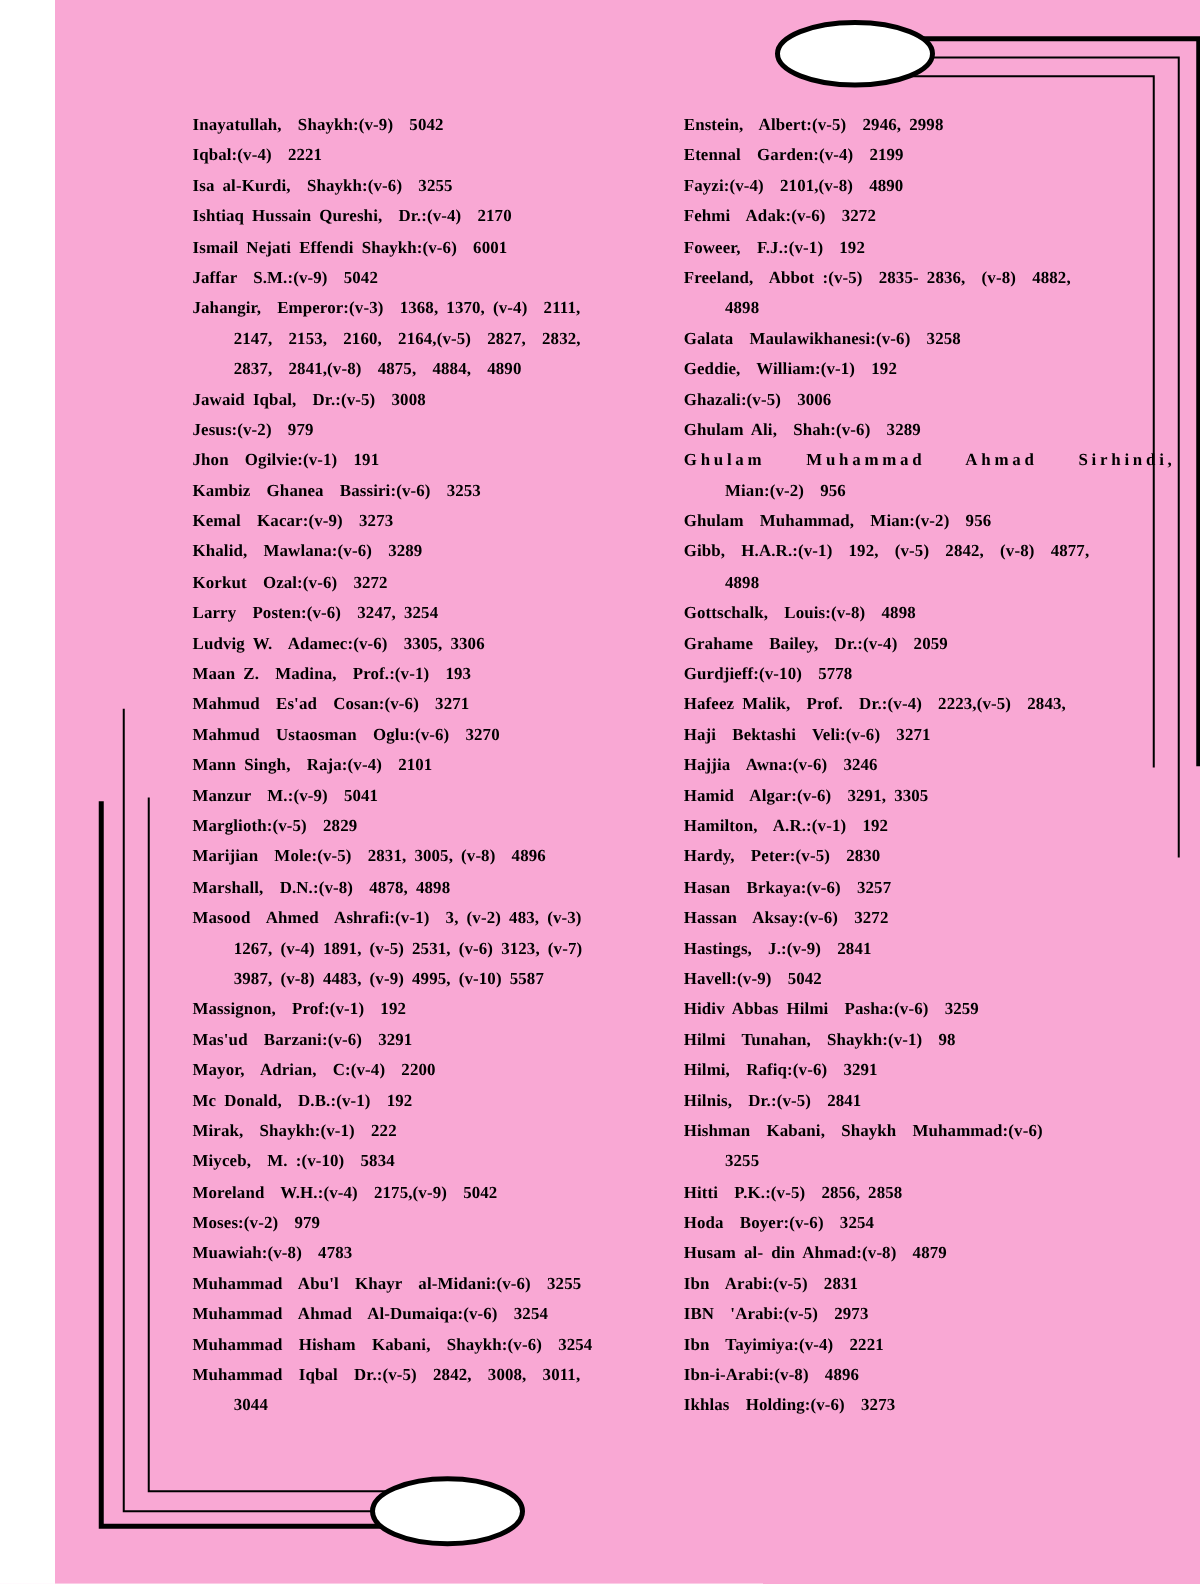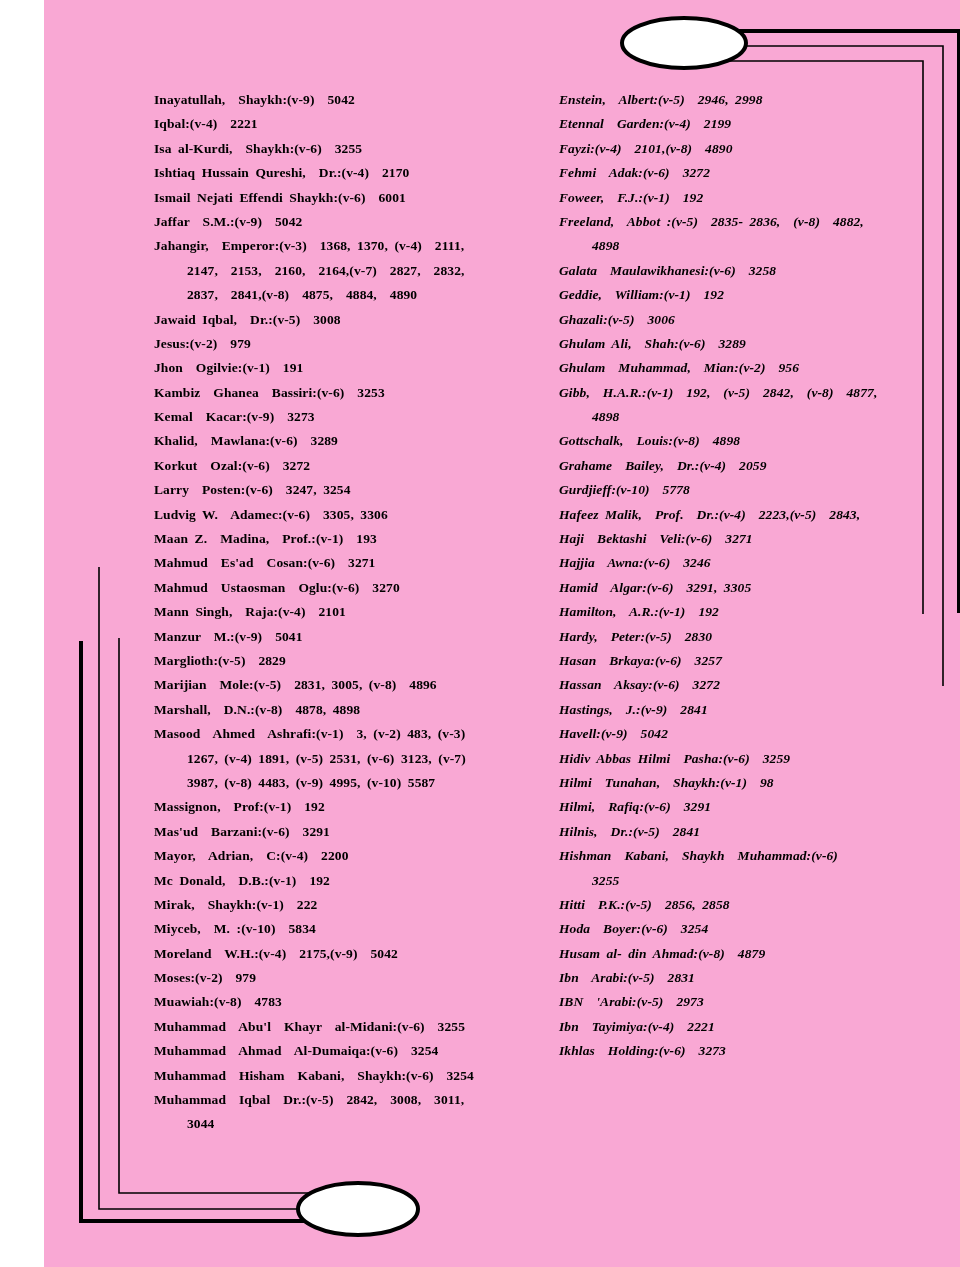--- a/index.html
+++ b/index.html
@@ -17,21 +17,21 @@
     left: 0; top: 0;
     width: 960px; height: 1267px;
     pointer-events: none;
   }
   .col {
     position: absolute;
     top: 88px;
     color: #000;
   }
   .col-left  { left: 110px; width: 375px; }
-  .col-right { left: 515px; width: 400px; font-style: italic; }
+  .col-right { left: 503px; width: 400px; }
   .entry { margin: 0; }
   .line {
     white-space: pre;
     font-weight: bold;
     font-size: 13.5px;
     line-height: 24.4px;
     height: 24.4px;
     word-spacing: 3px;
     letter-spacing: 0.1px;
     color: #000;
@@ -77,21 +77,21 @@
         <div class="line">Ishtiaq Hussain Qureshi,  Dr.:(v-4)  2170</div>
       </div>
       <div class="entry">
         <div class="line">Ismail Nejati Effendi Shaykh:(v-6)  6001</div>
       </div>
       <div class="entry">
         <div class="line">Jaffar  S.M.:(v-9)  5042</div>
       </div>
       <div class="entry">
         <div class="line">Jahangir,  Emperor:(v-3)  1368, 1370, (v-4)  2111,</div>
-        <div class="line cont">2147,  2153,  2160,  2164,(v-7)  2827,  2832,</div>
+        <div class="line cont">2147,  2153,  2160,  2164,(v-5)  2827,  2832,</div>
         <div class="line cont">2837,  2841,(v-8)  4875,  4884,  4890</div>
       </div>
       <div class="entry">
         <div class="line">Jawaid Iqbal,  Dr.:(v-5)  3008</div>
       </div>
       <div class="entry">
         <div class="line">Jesus:(v-2)  979</div>
       </div>
       <div class="entry">
         <div class="line">Jhon  Ogilvie:(v-1)  191</div>
@@ -210,20 +210,24 @@
       <div class="entry">
         <div class="line">Geddie,  William:(v-1)  192</div>
       </div>
       <div class="entry">
         <div class="line">Ghazali:(v-5)  3006</div>
       </div>
       <div class="entry">
         <div class="line">Ghulam Ali,  Shah:(v-6)  3289</div>
       </div>
       <div class="entry">
+        <div class="line spread">Ghulam  Muhammad  Ahmad  Sirhindi,</div>
+        <div class="line cont">Mian:(v-2)  956</div>
+      </div>
+      <div class="entry">
         <div class="line">Ghulam  Muhammad,  Mian:(v-2)  956</div>
       </div>
       <div class="entry">
         <div class="line">Gibb,  H.A.R.:(v-1)  192,  (v-5)  2842,  (v-8)  4877,</div>
         <div class="line cont">4898</div>
       </div>
       <div class="entry">
         <div class="line">Gottschalk,  Louis:(v-8)  4898</div>
       </div>
       <div class="entry">
@@ -290,17 +294,20 @@
       <div class="entry">
         <div class="line">Ibn  Arabi:(v-5)  2831</div>
       </div>
       <div class="entry">
         <div class="line">IBN  'Arabi:(v-5)  2973</div>
       </div>
       <div class="entry">
         <div class="line">Ibn  Tayimiya:(v-4)  2221</div>
       </div>
       <div class="entry">
+        <div class="line">Ibn-i-Arabi:(v-8)  4896</div>
+      </div>
+      <div class="entry">
         <div class="line">Ikhlas  Holding:(v-6)  3273</div>
       </div>
     </div>
 
 </div>
 
 </body></html>

